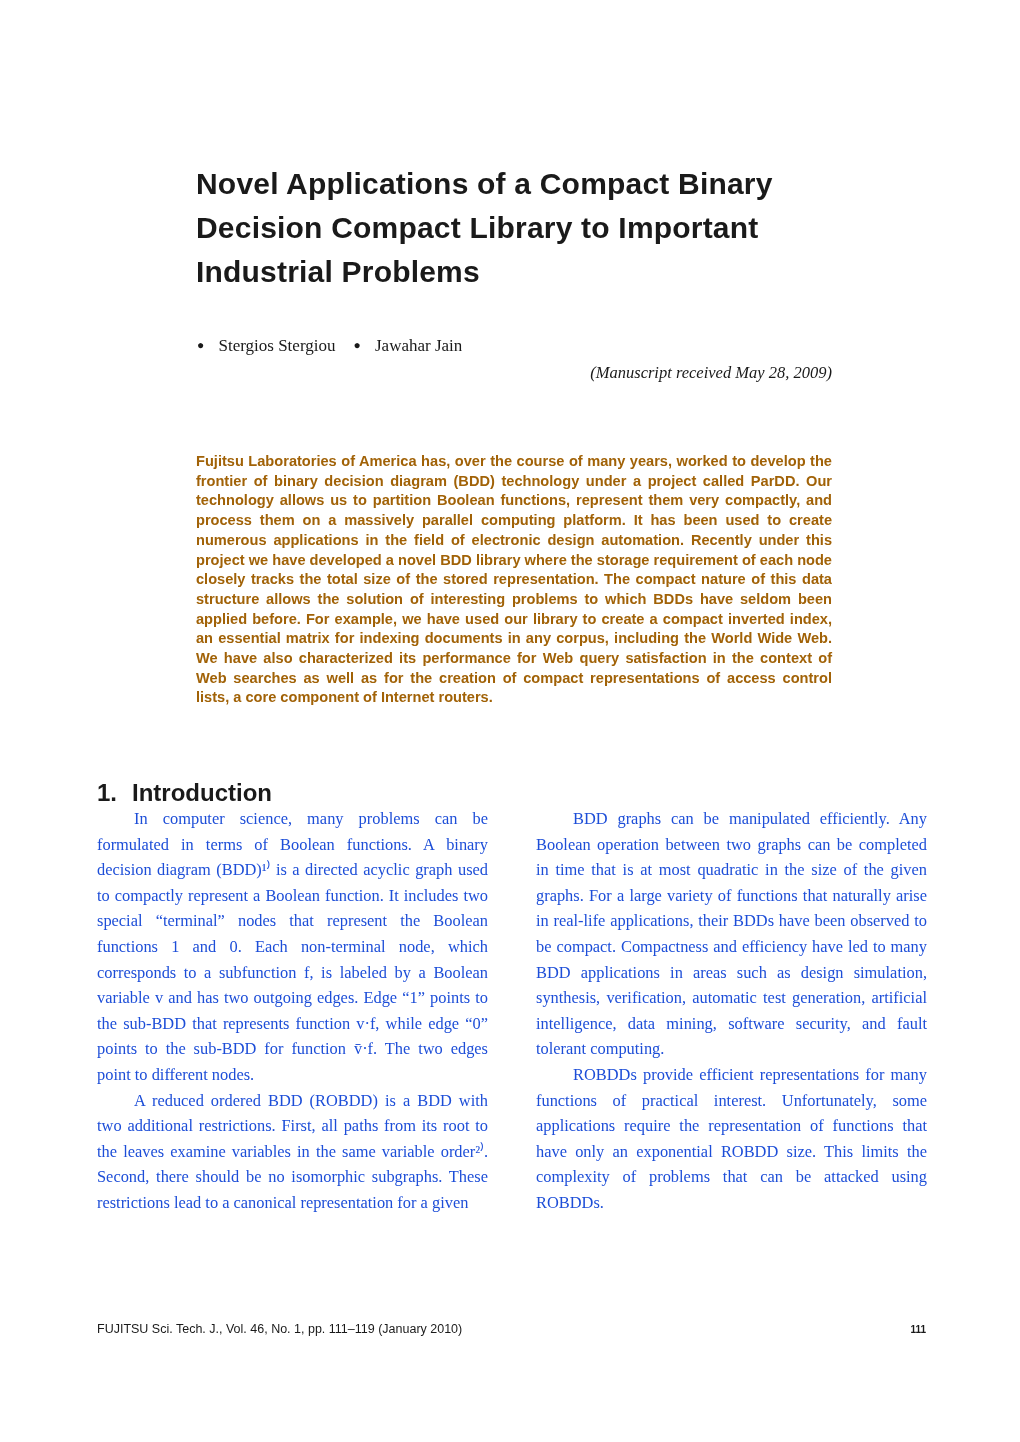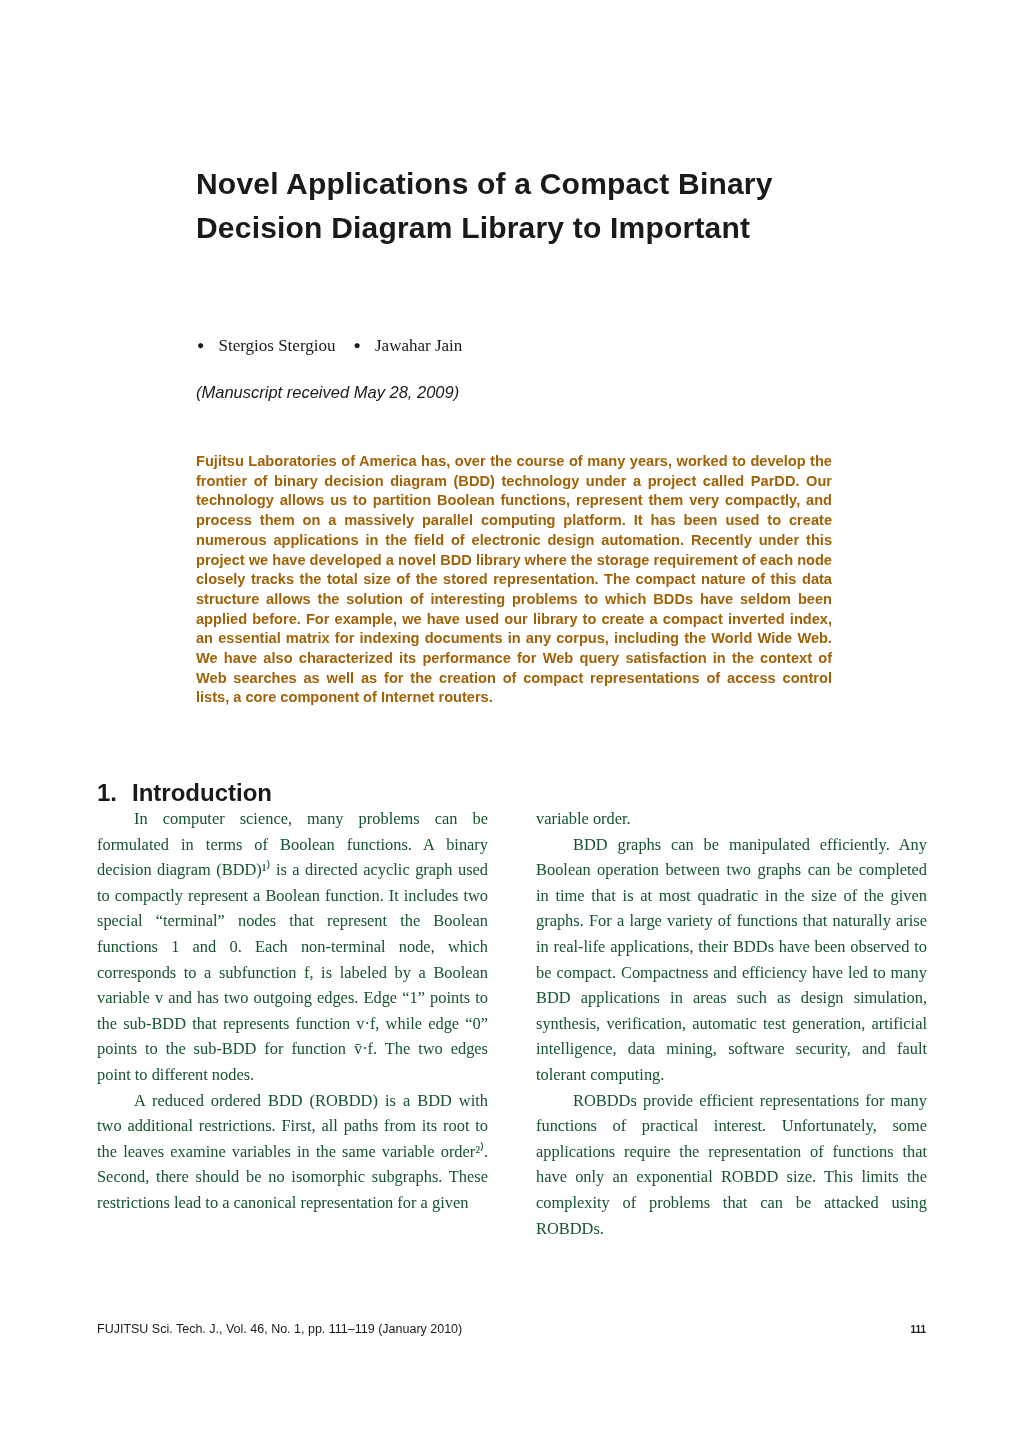--- a/index.html
+++ b/index.html
@@ -41,24 +41,24 @@
   .author { white-space: nowrap; }
   .bullet {
     font-size: 12px;
     margin-right: 10px;
     position: relative;
     top: -2px;
   }
   .received {
     position: absolute;
     left: 196px;
-    top: 383px;
+    top: 363px;
     width: 636px;
-    text-align: left;
-    font-family: Liberation Sans, sans-serif;
+    text-align: right;
+    font-family: Liberation Serif, serif;
     font-style: italic;
     font-size: 16.5px;
     color: #1a1a1a;
   }
   .abstract {
     position: absolute;
     left: 196px;
     top: 452px;
     width: 636px;
     font-family: "Liberation Sans", sans-serif;
@@ -79,21 +79,21 @@
   }
   .sec-num { margin-right: 15px; }
   .col {
     position: absolute;
     top: 806px;
     width: 391px;
     font-family: "Liberation Serif", serif;
     font-size: 16.4px;
     line-height: 25.6px;
     text-align: justify;
-    color: #14532d;
+    color: #1d4ed8;
   }
   .col-left  { left: 97px; }
   .col-right { left: 536px; }
   .col p { margin: 0; }
   .col p.indent { text-indent: 37px; }
   .footer {
     position: absolute;
     left: 97px;
     top: 1322px;
     width: 829px;
@@ -109,21 +109,22 @@
     font-size: 10px;
   }
 </style>
 </head>
 <body>
 
 <div class="page">
 
   <div class="title">
     <div>Novel Applications of a Compact Binary</div>
-    <div>Decision Diagram Library to Important</div>
+    <div>Decision Compact Library to Important</div>
+    <div>Industrial Problems</div>
   </div>
 
   <div class="authors">
     <span class="author">
       <span class="bullet">●</span>
       <span>Stergios Stergiou</span>
     </span>
     <span class="author">
       <span class="bullet">●</span>
       <span>Jawahar Jain</span>
@@ -137,21 +138,20 @@
   <div class="section-heading">
     <span class="sec-num">1.</span><span class="sec-title">Introduction</span>
   </div>
 
   <div class="col col-left">
     <p class="indent">In computer science, many problems can be formulated in terms of Boolean functions.  A binary decision diagram (BDD)¹⁾ is a directed acyclic graph used to compactly represent a Boolean function.  It includes two special “terminal” nodes that represent the Boolean functions 1 and 0.  Each non-terminal node, which corresponds to a subfunction f, is labeled by a Boolean variable v and has two outgoing edges.  Edge “1” points to the sub-BDD that represents function v·f, while edge “0” points to the sub-BDD for function v̄·f.  The two edges point to different nodes.</p>
     <p class="indent">A reduced ordered BDD (ROBDD) is a BDD with two additional restrictions.  First, all paths from its root to the leaves examine variables in the same variable order²⁾.  Second, there should be no isomorphic subgraphs.  These restrictions lead to a canonical representation for a given</p>
   </div>
 
   <div class="col col-right">
-    <p>variable order.</p>
     <p class="indent">BDD graphs can be manipulated efficiently. Any Boolean operation between two graphs can be completed in time that is at most quadratic in the size of the given graphs.  For a large variety of functions that naturally arise in real-life applications, their BDDs have been observed to be compact.  Compactness and efficiency have led to many BDD applications in areas such as design simulation, synthesis, verification, automatic test generation, artificial intelligence, data mining, software security, and fault tolerant computing.</p>
     <p class="indent">ROBDDs provide efficient representations for many functions of practical interest. Unfortunately, some applications require the representation of functions that have only an exponential ROBDD size.  This limits the complexity of problems that can be attacked using ROBDDs.</p>
   </div>
 
   <div class="footer">
     <span>FUJITSU Sci. Tech. J., Vol. 46, No. 1, pp. 111–119 (January 2010)</span>
     <span class="pagenum">111</span>
   </div>
 
 </div>

